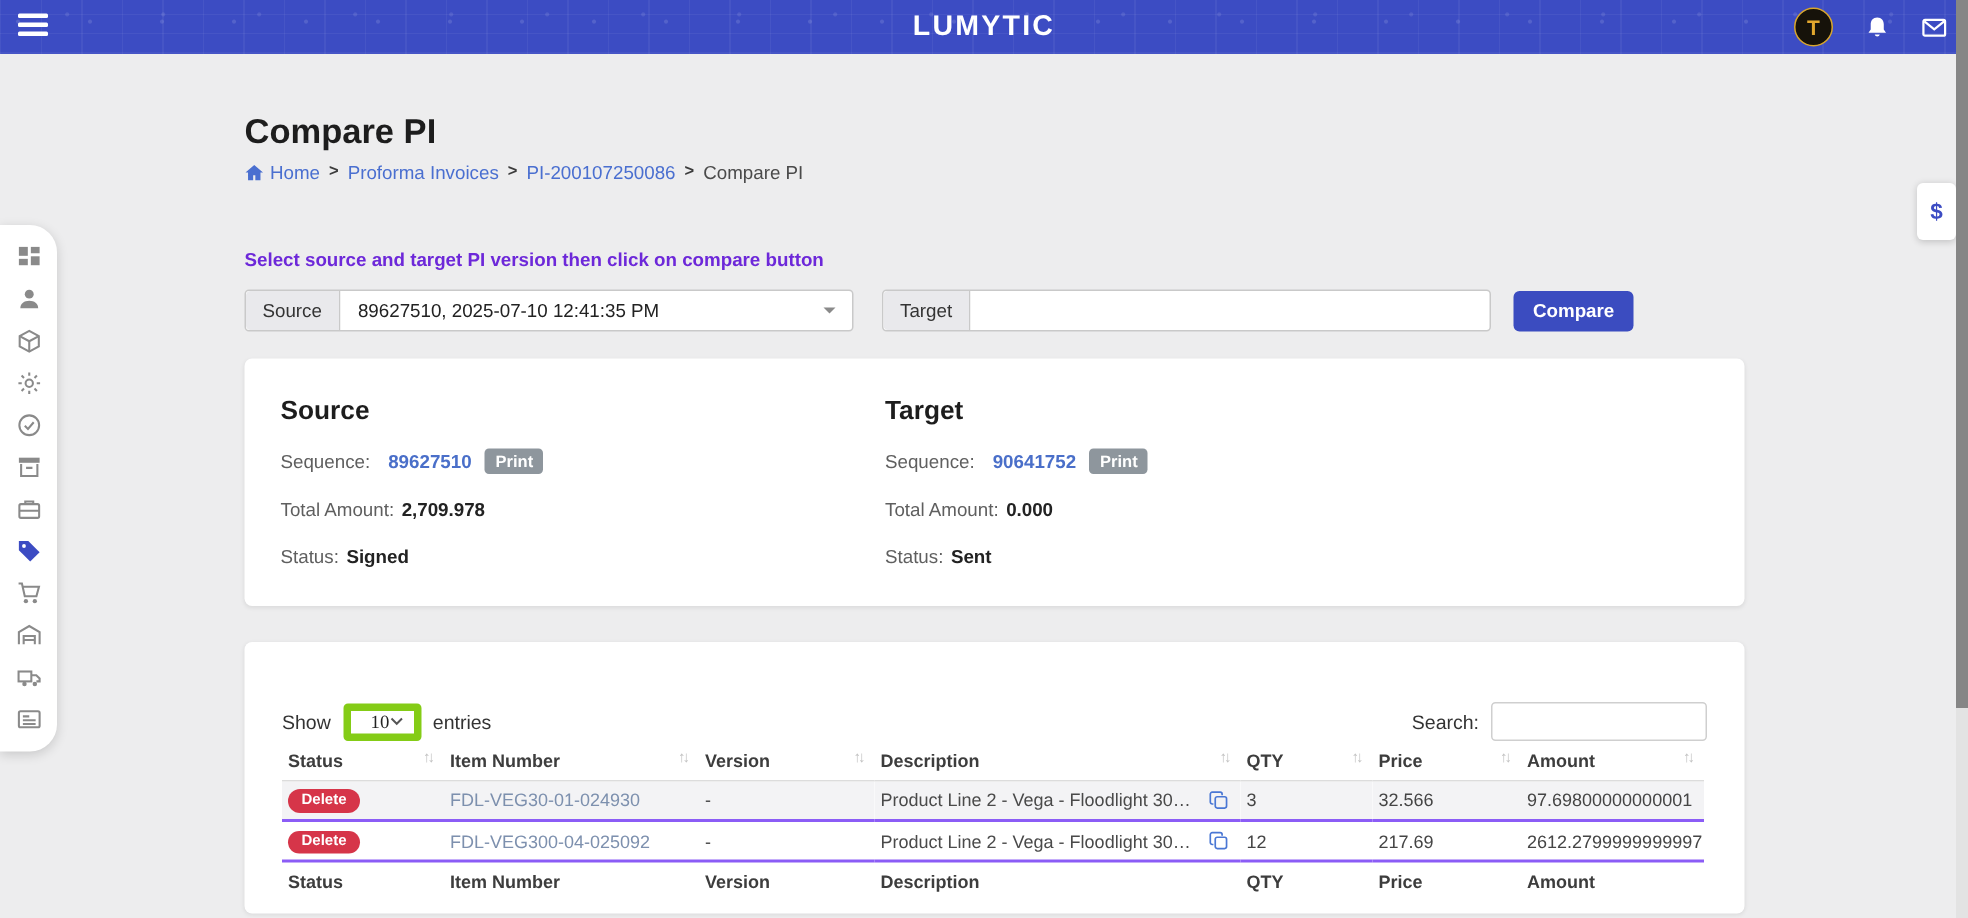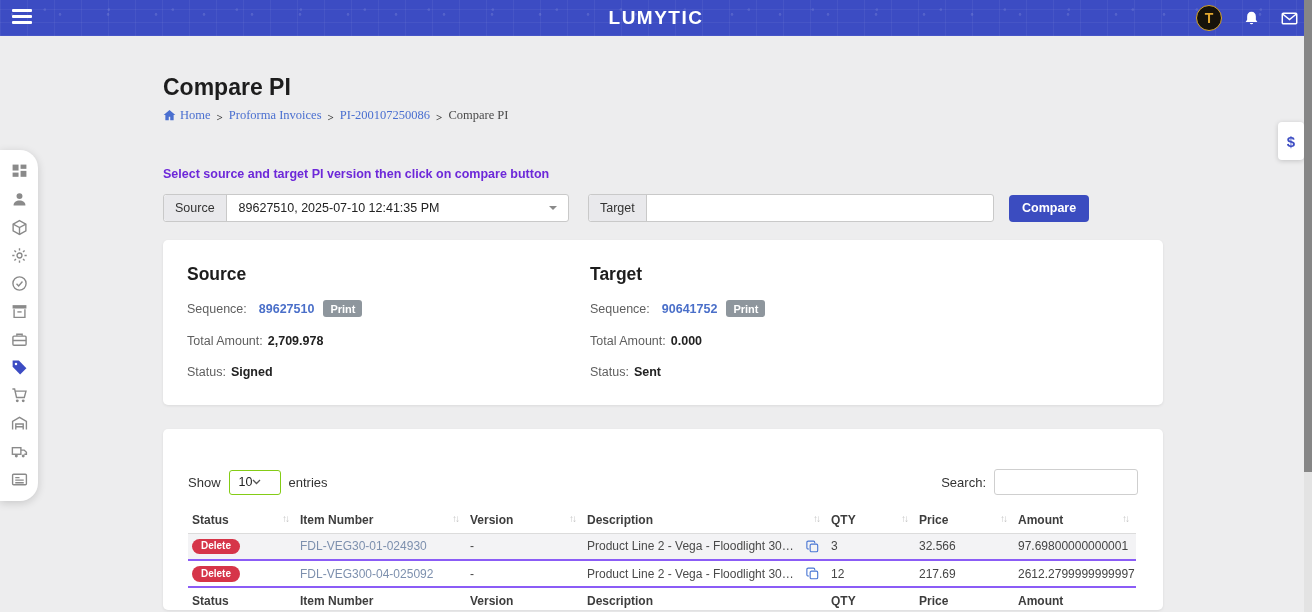--- a/index.html
+++ b/index.html
@@ -54,21 +54,21 @@
     box-shadow:0 2px 8px rgba(0,0,0,.16);
     display:flex; flex-direction:column; align-items:center; gap:11px; z-index:20;
   }
   .side-icon { width:17px; height:17px; color:#8a8a8a; cursor:pointer; display:inline-flex; }
   .side-icon.active { color:#3c4cc3; }
   .side-icon svg { width:100%; height:100%; }
 
   
   .main { position:absolute; left:163px; top:36px; width:1000px; }
   .page-title { font-size:23px; font-weight:bold; color:#1d1d1d; margin-top:38px; }
-  .breadcrumb { margin-top:7px; font-size:12.5px; color:#3c3c3c; display:flex; align-items:flex-end; gap:6px;font-family:Liberation Serif, serif; }
+  .breadcrumb { margin-top:7px; font-size:12.5px; color:#3c3c3c; display:flex; align-items:flex-start; gap:6px; }
   .breadcrumb a { color:#4a6fd0; text-decoration:none; cursor:pointer; display:inline-flex; align-items:center; gap:4px; }
   .breadcrumb .sep { color:#3c3c3c; font-weight:bold; font-size:11px; }
   .breadcrumb .current { color:#4a4a4a; }
   .home-icon { width:13px; height:13px; }
 
   .instruction { margin-top:44px; font-size:12.5px; font-weight:bold; color:#6d28d9; }
 
   .form-row { margin-top:13px; display:flex; align-items:center; }
   .input-group { display:flex; width:406px; height:28px; border:1px solid #c9c9c9; border-radius:3px; background:#fff; }
   .input-group + .input-group { margin-left:19px; }
@@ -99,31 +99,31 @@
   .badge-print {
     background:#8e969d; color:#fff; font-size:11px; font-weight:bold;
     padding:2.5px 7px; border-radius:3px; margin-left:9px; cursor:pointer;
   }
 
   
   .card-table { margin-top:24px; height:181px; padding:40px 25px 0; overflow:hidden; }
   .table-controls { display:flex; justify-content:space-between; align-items:center; }
   .show-group { display:flex; align-items:center; gap:8px; font-size:13px; color:#333; }
   .page-size {
-    width:52px; height:25px; border:1px solid #84cc16; border-radius:3px; background:#fff;
+    width:52px; height:25px; border:5px solid #84cc16; border-radius:3px; background:#fff;
     display:flex; align-items:center; padding:0 7px 0 9px; font-size:12.5px; color:#222;
-    justify-content:flex-start; cursor:pointer;
+    justify-content:flex-end; cursor:pointer;font-family:Liberation Serif, serif;
   }
   .search-group { display:flex; align-items:center; gap:8px; font-size:13px; color:#333; }
   .search-input {
     width:144px; height:26px; border:1px solid #cfcfcf; border-radius:3px; padding:0 8px;
     font-size:12.5px; font-family:"Liberation Sans", sans-serif; outline:none; background:#fff;
   }
 
-  table.cmp { margin-top:12px; width:948px; border-collapse:collapse; table-layout:fixed; font-size:12px; }
+  table.cmp { width:948px; border-collapse:collapse; table-layout:fixed; font-size:12px; }
   .cmp th {
     text-align:left; font-weight:bold; color:#3d3d3d; height:26px; padding:0 8px 0 4px;
     border-bottom:1px solid #dcdcdc; cursor:pointer; white-space:nowrap;
   }
   .cmp th .sort { float:right; color:#c3c3c3; font-size:10px; letter-spacing:-2px; font-weight:normal; }
   .cmp td { height:27px; padding:0 8px 0 4px; color:#454545; white-space:nowrap; overflow:hidden; border-bottom:2px solid #8b5cf6; }
   .cmp tr.striped td { background:#f3f3f5; }
   .cmp tfoot th { border-bottom:none; border-top:1px solid #dcdcdc; height:26px; }
   .badge-delete {
     display:inline-block; background:#d63549; color:#fff; font-size:10px; font-weight:bold;

